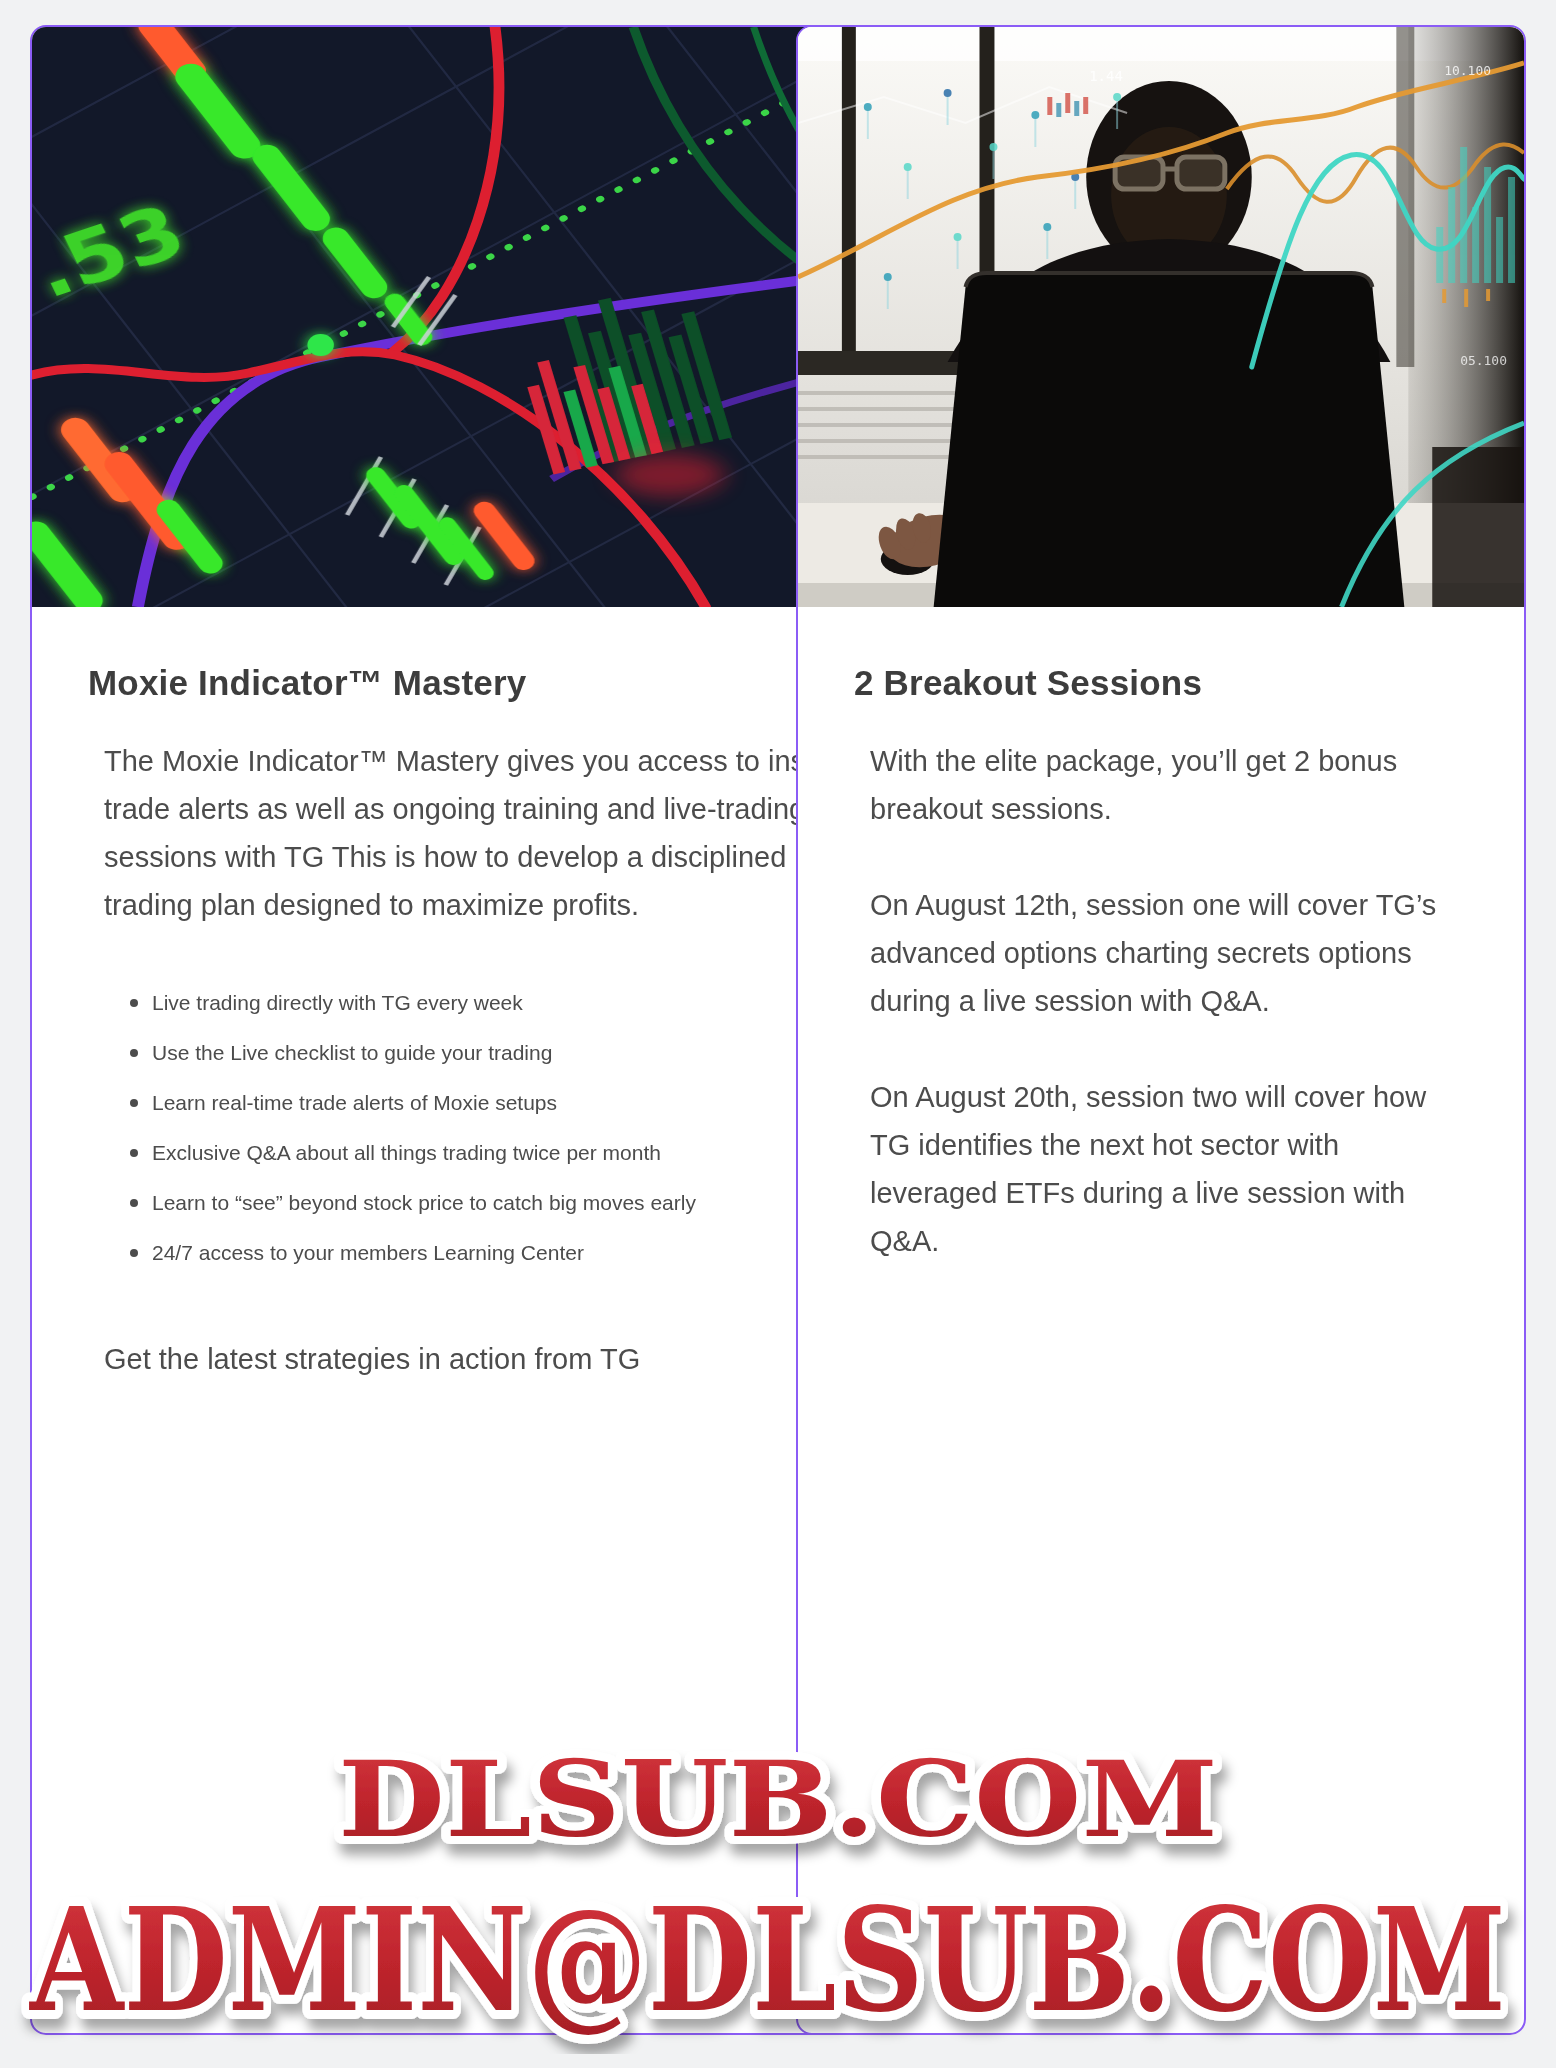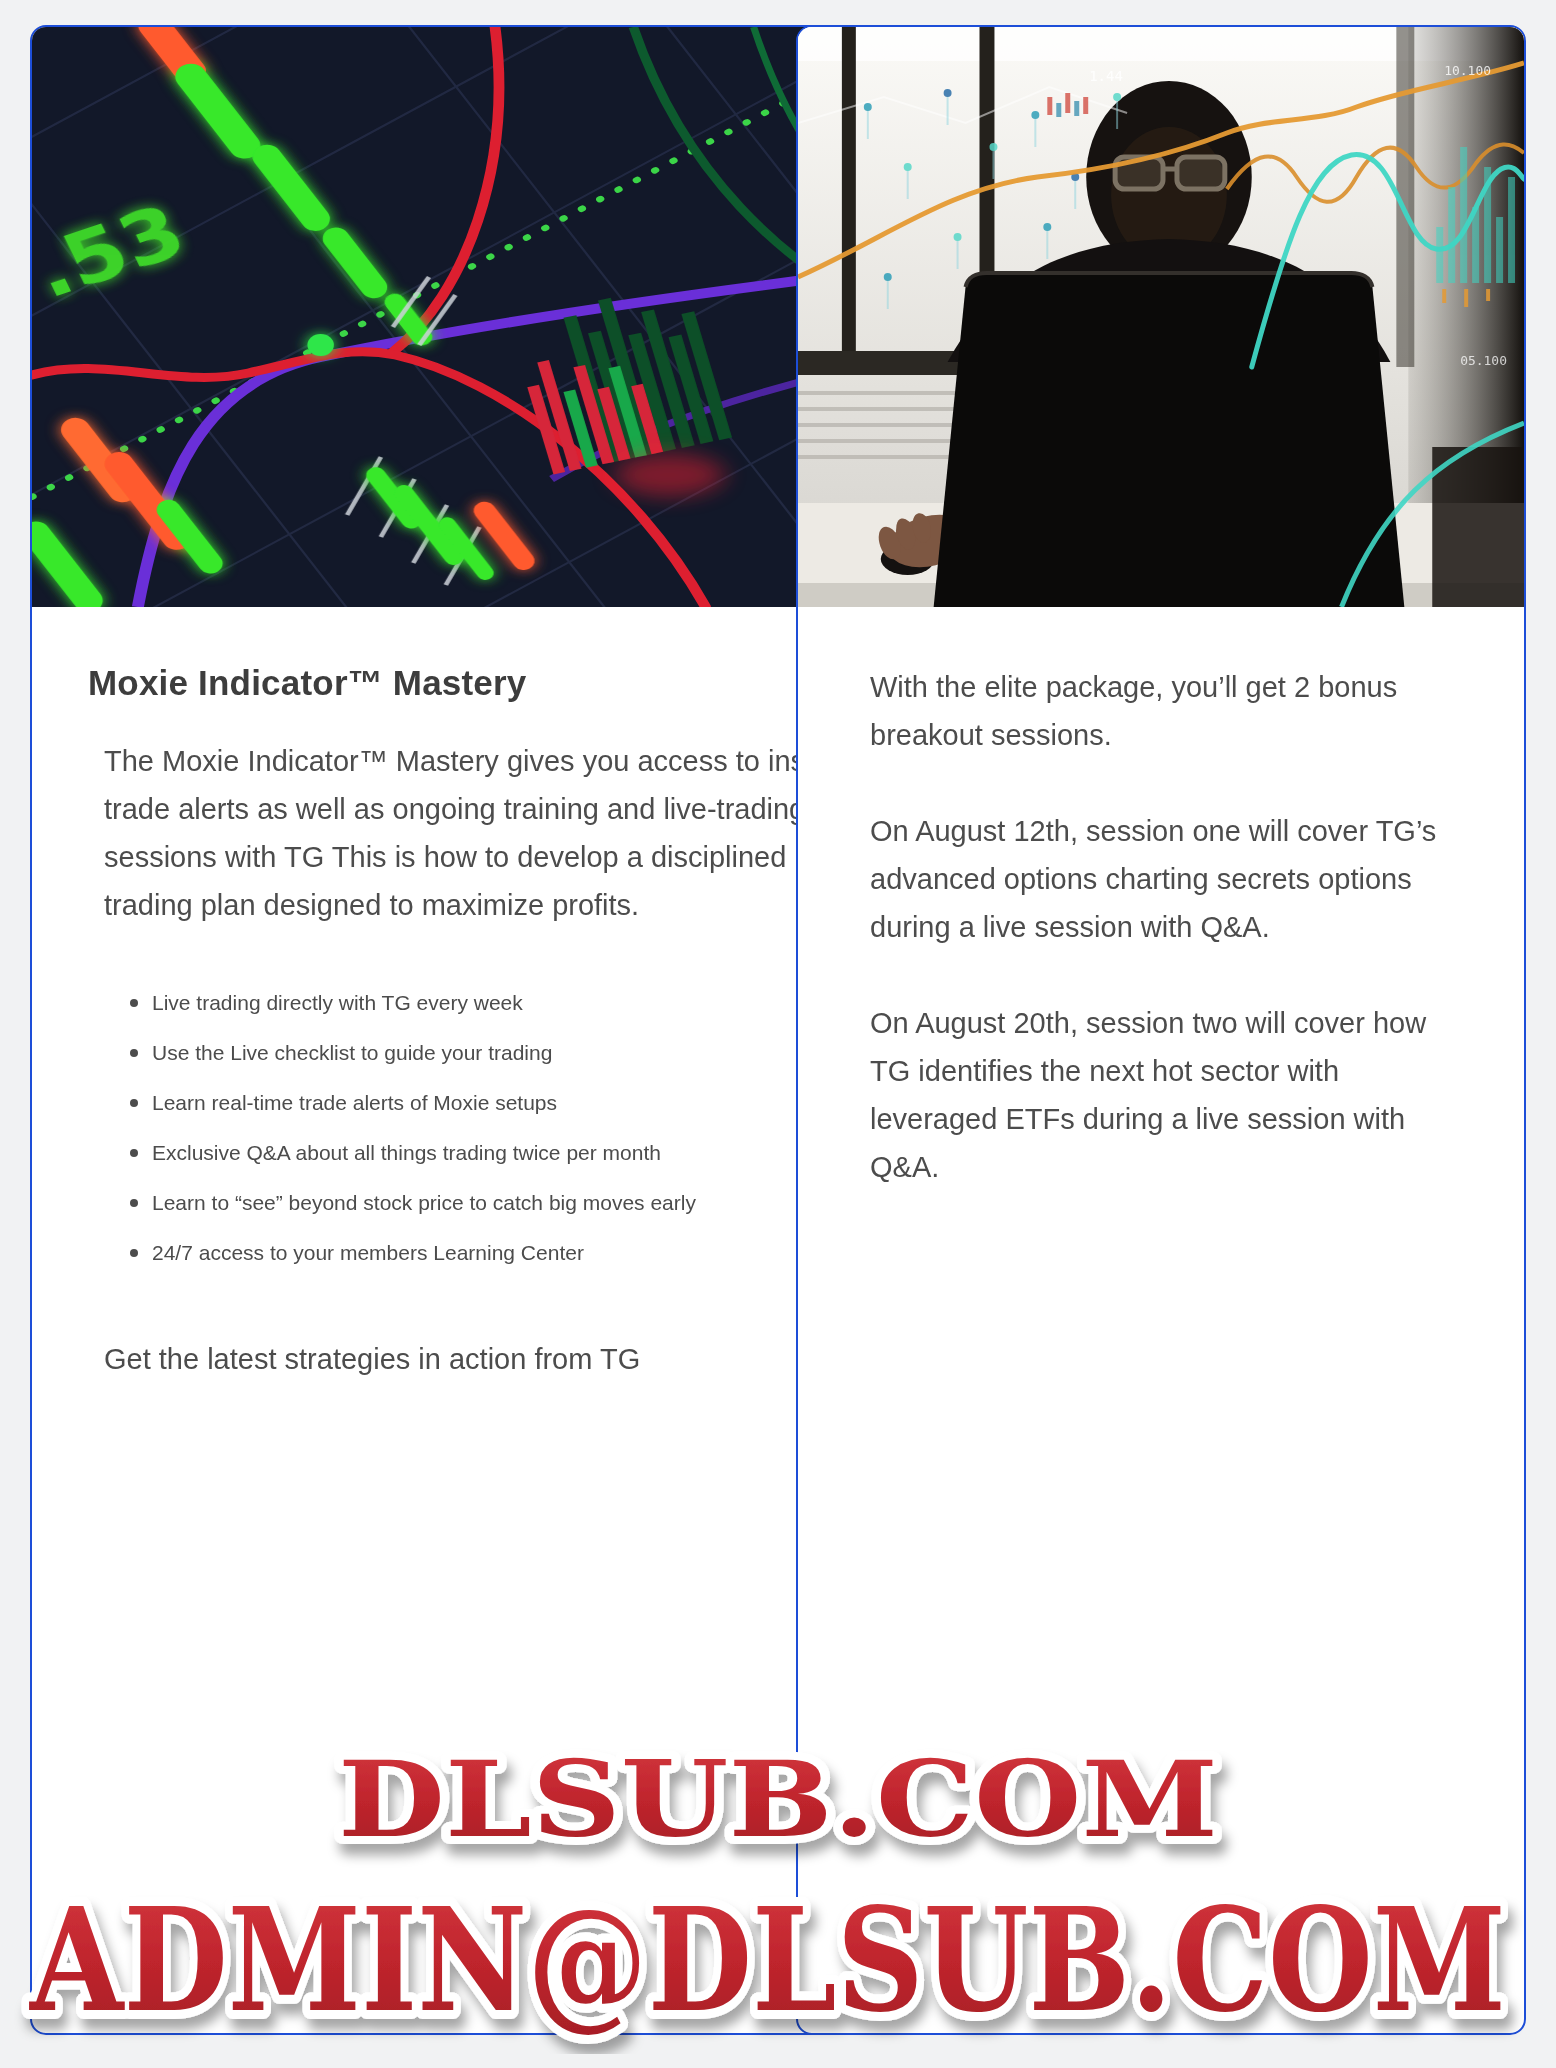--- a/index.html
+++ b/index.html
@@ -1,21 +1,21 @@
 <!DOCTYPE html>
 <html><head>
 <meta charset="utf-8">
 <style>
   * { box-sizing: border-box; }
   html,body { margin:0; padding:0; }
   body { background:#eef0f1; font-family:"Liberation Sans", sans-serif; }
   .page { position:relative; width:1556px; height:2068px; background:#f1f2f3; overflow:hidden; }
 
   .card { position:absolute; top:25px; height:2010px; background:#ffffff;
-          border:2px solid #1d4ed8; border-radius:16px; overflow:hidden; }
+          border:2px solid #8b5cf6; border-radius:16px; overflow:hidden; }
   .card-left  { left:30px;  width:882px; }
   .card-right { left:796px; width:730px; }
 
   .card-image { display:block; width:100%; height:580px; }
 
   .card-body { padding:56px 56px 0 56px; }
   .card-title { font-size:35px; font-weight:700; color:#3d3d3d; margin:0 0 34px 0; letter-spacing:.2px; }
   .card-body p { font-size:29px; line-height:48px; color:#4c4c4c; margin:0 0 48px 16px; }
   .card-body p.intro { margin-bottom:2px; }
   .bold { font-weight:700; color:#3f3f3f; }
@@ -295,20 +295,21 @@
       </g>
 
       <g font-family="'DejaVu Sans Mono', monospace" fill="#ffffff">
         <text x="292" y="54" font-size="14" opacity="0.9">1.44</text>
         <text x="648" y="48" font-size="13" opacity="0.8">10.100</text>
         <text x="664" y="338" font-size="13" opacity="0.75">05.100</text>
       </g>
     </svg>
 
     <div class="card-body">
+      <h2 class="card-title">2 Breakout Sessions</h2>
 
       <p>With the elite package, you’ll get 2 bonus breakout sessions.</p>
       <p>On August 12th, session one will cover TG’s advanced options charting secrets options during a live session with Q&amp;A.</p>
       <p>On August 20th, session two will cover how TG identifies the next hot sector with leveraged ETFs during a live session with Q&amp;A.</p>
     </div>
   </div>
 
   <div class="watermark wm-mid">
     <svg width="960" height="130" viewBox="0 0 960 130">
       <defs>

